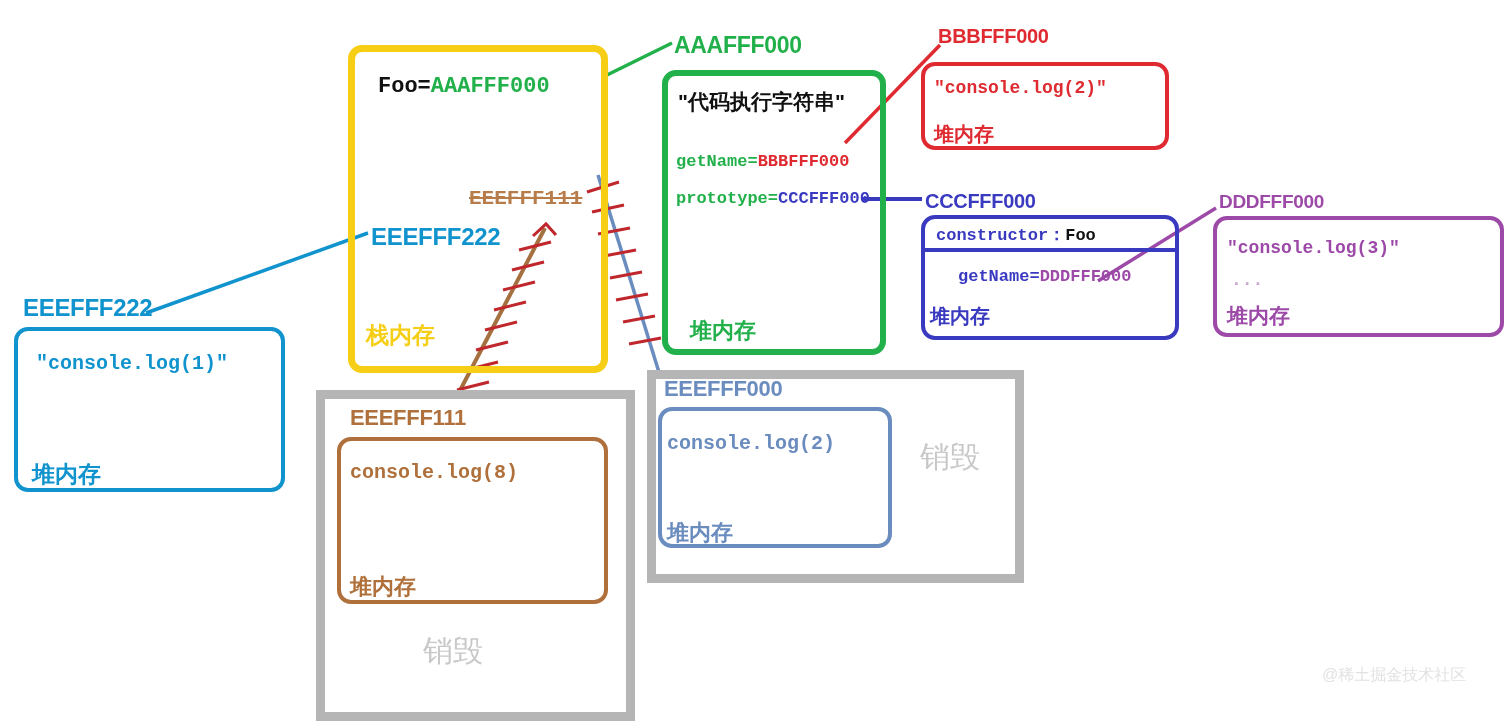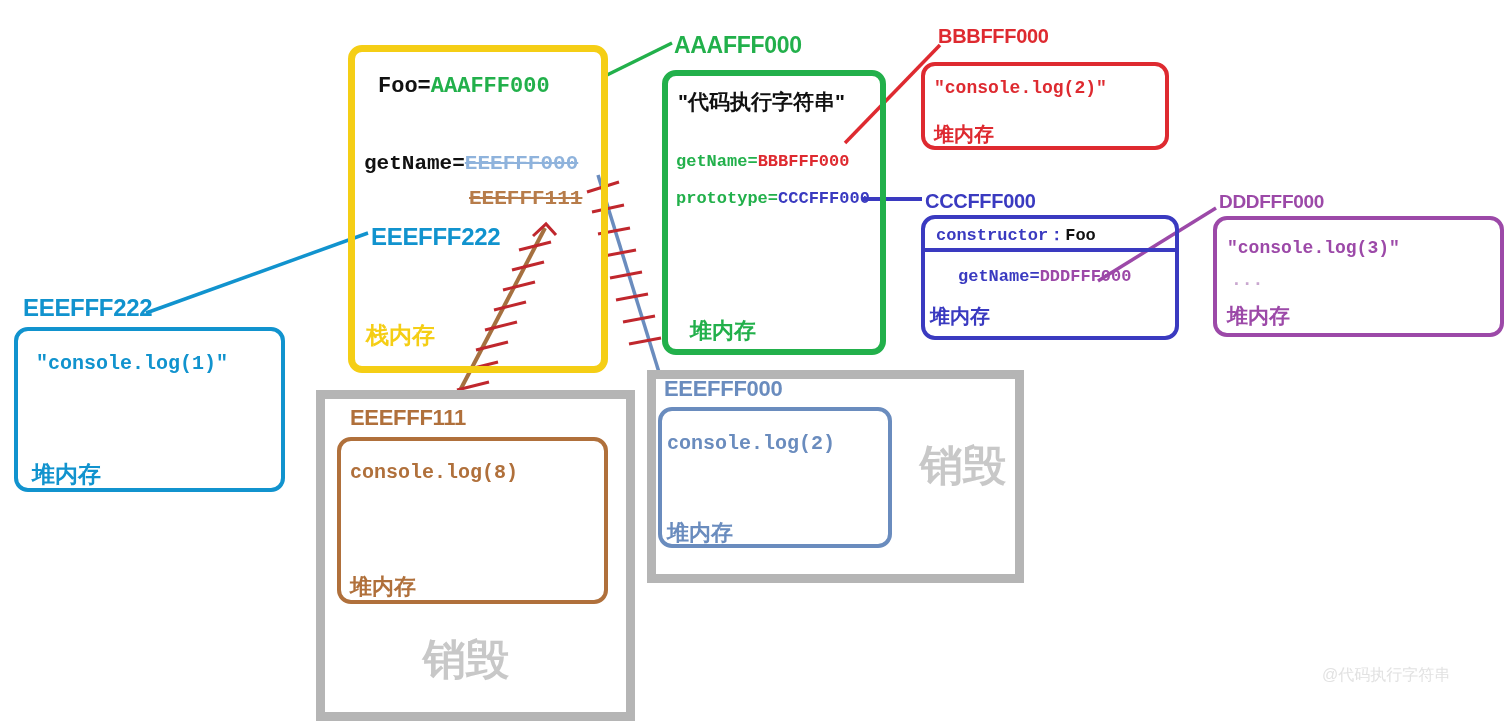--- a/index.html
+++ b/index.html
@@ -49,22 +49,22 @@
   .heap {
     position: absolute;
     font-family: "Liberation Sans", sans-serif;
     font-weight: bold;
     white-space: nowrap;
   }
   .destroy {
     position: absolute;
     color: #c8c8c8;
     font-family: "Liberation Sans", sans-serif;
-    font-weight: bold;
-    font-size: 43px;
+    font-weight: normal;
+    font-size: 30px;
     white-space: nowrap;
     text-align: center;
   }
   .outerGray {
     position: absolute;
     box-sizing: border-box;
     border: 9px solid #b5b5b5;
     background: #ffffff;
   }
   .watermark {
@@ -121,23 +121,20 @@
       <line x1="457" y1="390" x2="489" y2="382" stroke="#C0272D" stroke-width="3"></line>
     </g>
   </svg>
 
   <div class="box rounded" style="left:348px; top:45px; width:260px; height:328px; border:7px solid #F5CE15;"></div>
 
   <div class="mono" style="position:absolute; left:378px; top:74px; font-size:22px;">
     <span style="color:#111111;">Foo=</span><span style="color:#22B04B;">AAAFFF000</span>
   </div>
 
-  <div class="mono" style="position:absolute; left:364px; top:152px; font-size:21px;">
-    <span style="color:#111111;">getName=</span><span style="color:#8FB3DC; text-decoration:line-through; text-decoration-thickness:2px;">EEEFFF000</span>
-  </div>
 
   <div class="mono" style="position:absolute; left:469px; top:187px; font-size:21px; color:#B77C4A;
               text-decoration:line-through; text-decoration-thickness:2px;">EEEFFF111</div>
 
   <div class="lbl" style="left:371px; top:223px; font-size:24px; color:#1193CE;">EEEFFF222</div>
 
   <div class="heap" style="left:366px; top:320px; font-size:23px; color:#F5CE15;">栈内存</div>
 
   <div class="lbl" style="left:674px; top:32px; font-size:23px; color:#22B04B;">AAAFFF000</div>
 
@@ -215,15 +212,15 @@
   <div class="lbl" style="left:664px; top:376px; font-size:22px; color:#6A8CBE;">EEEFFF000</div>
 
   <div class="box rounded" style="left:658px; top:407px; width:234px; height:141px; border:4px solid #6A8CBE;"></div>
 
   <div class="mono" style="position:absolute; left:667px; top:432px; font-size:20px; color:#6A8CBE;">console.log(2)</div>
 
   <div class="heap" style="left:667px; top:518px; font-size:22px; color:#6A8CBE;">堆内存</div>
 
   <div class="destroy" style="left:920px; top:437px;">销毁</div>
 
-  <div class="watermark" style="left:1322px; top:665px;">@代码执行字符串</div>
+  <div class="watermark" style="left:1322px; top:665px;">@稀土掘金技术社区</div>
 
 </div>
 
 </body></html>

